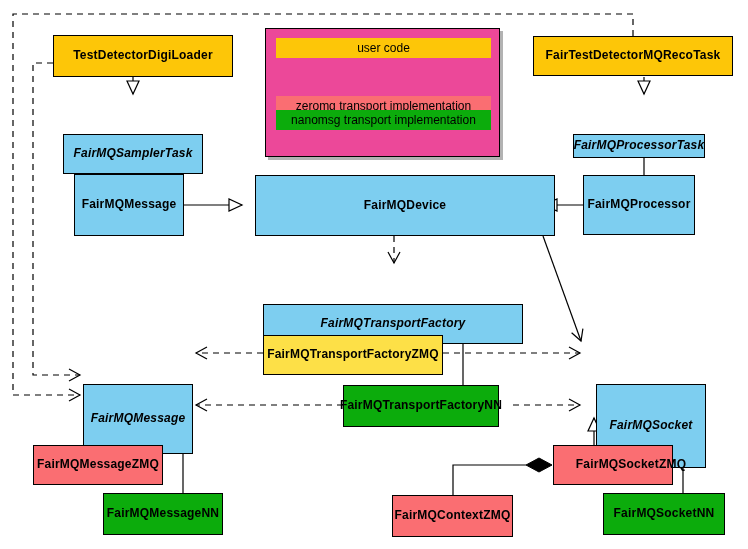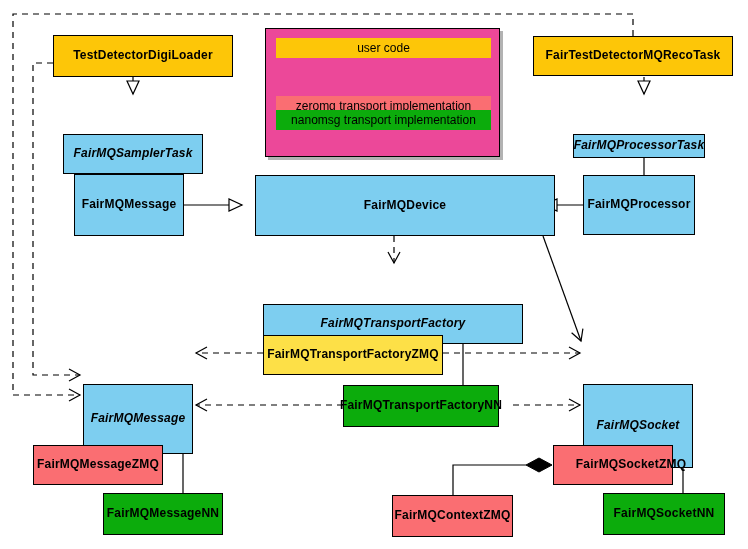--- a/index.html
+++ b/index.html
@@ -88,21 +88,21 @@
   <div class="node" style="left: 583px; top: 175px; width: 112px; height: 60px; background-color: rgb(125, 206, 240);">FairMQProcessor</div>
 
   <div class="node abstract" style="left: 263px; top: 265px; width: 260px; height: 40px; background-color: rgb(125, 206, 240);">FairMQTransportFactory</div>
 
   <div class="node" style="left: 263px; top: 335px; width: 180px; height: 40px; background-color: #fde047;">FairMQTransportFactoryZMQ</div>
 
   <div class="node" style="left: 343px; top: 385px; width: 156px; height: 42px; background-color: rgb(12, 172, 12);">FairMQTransportFactoryNN</div>
 
   <div class="node abstract" style="left: 83px; top: 345px; width: 110px; height: 70px; background-color: rgb(125, 206, 240);">FairMQMessage</div>
 
-  <div class="node abstract" style="left: 583px; top: 345px; width: 110px; height: 84px; background-color: rgb(125, 206, 240);">FairMQSocket</div>
+  <div class="node abstract" style="left: 596px; top: 345px; width: 110px; height: 84px; background-color: rgb(125, 206, 240);">FairMQSocket</div>
 
   <div class="node" style="left: 33px; top: 445px; width: 130px; height: 40px; background-color: rgb(250, 110, 114);">FairMQMessageZMQ</div>
 
   <div class="node" style="left: 103px; top: 493px; width: 120px; height: 42px; background-color: rgb(12, 172, 12);">FairMQMessageNN</div>
 
   <div class="node" style="left: 553px; top: 445px; width: 120px; height: 40px; background-color: rgb(250, 110, 114); padding-left: 36px;">FairMQSocketZMQ</div>
 
   <div class="node" style="left: 603px; top: 493px; width: 122px; height: 42px; background-color: rgb(12, 172, 12);">FairMQSocketNN</div>
 
   <div class="node" style="left: 392px; top: 495px; width: 121px; height: 42px; background-color: rgb(250, 110, 114);">FairMQContextZMQ</div>

